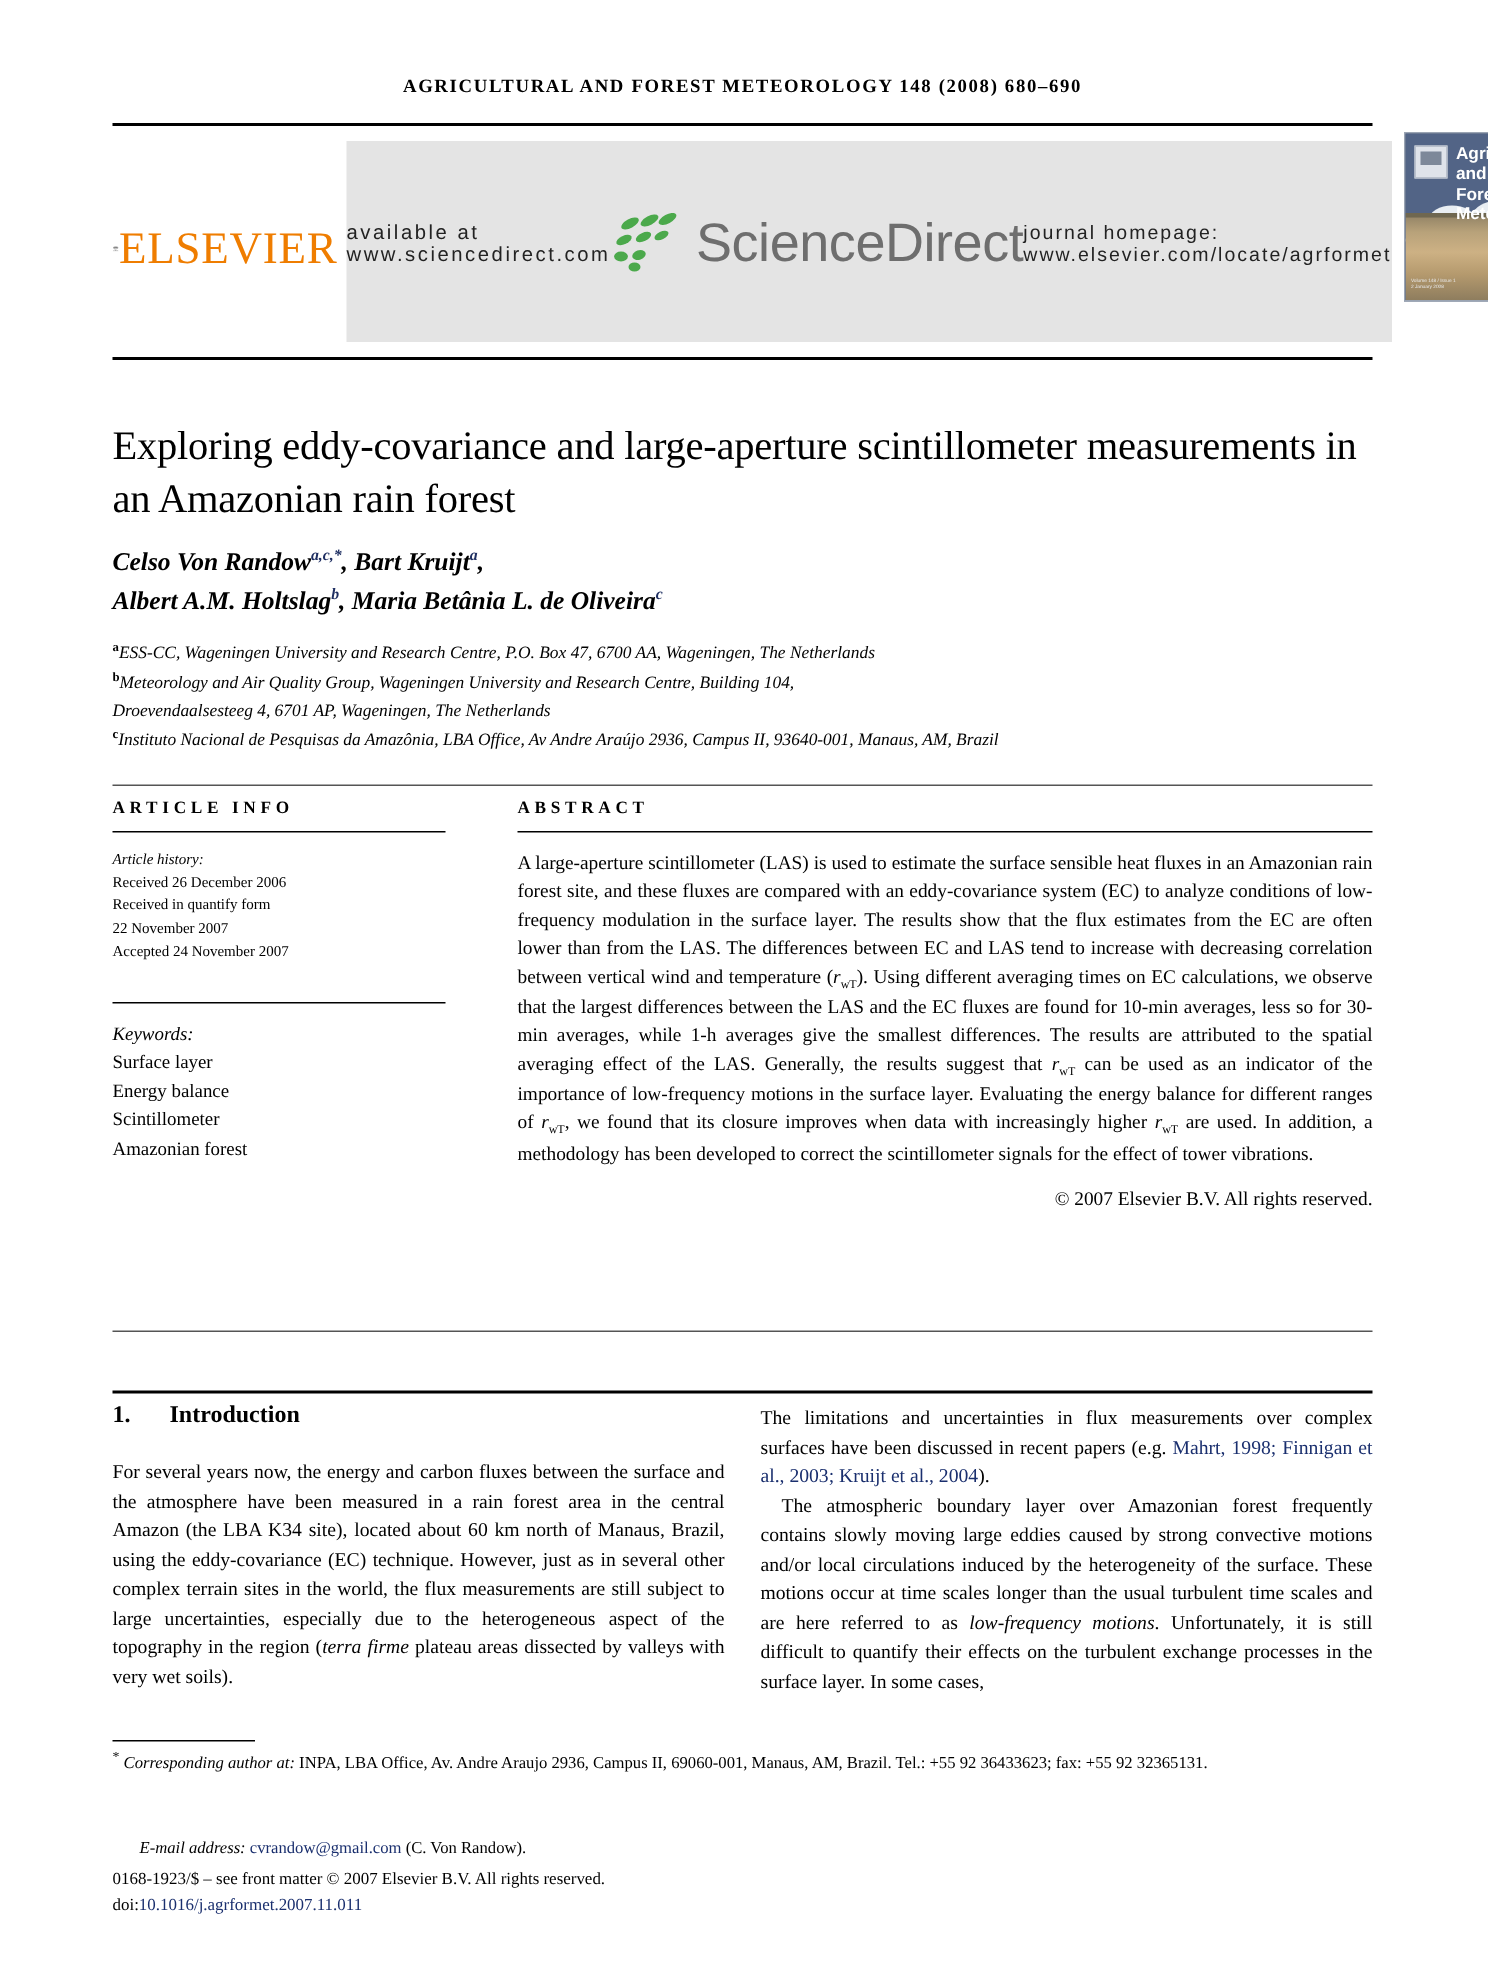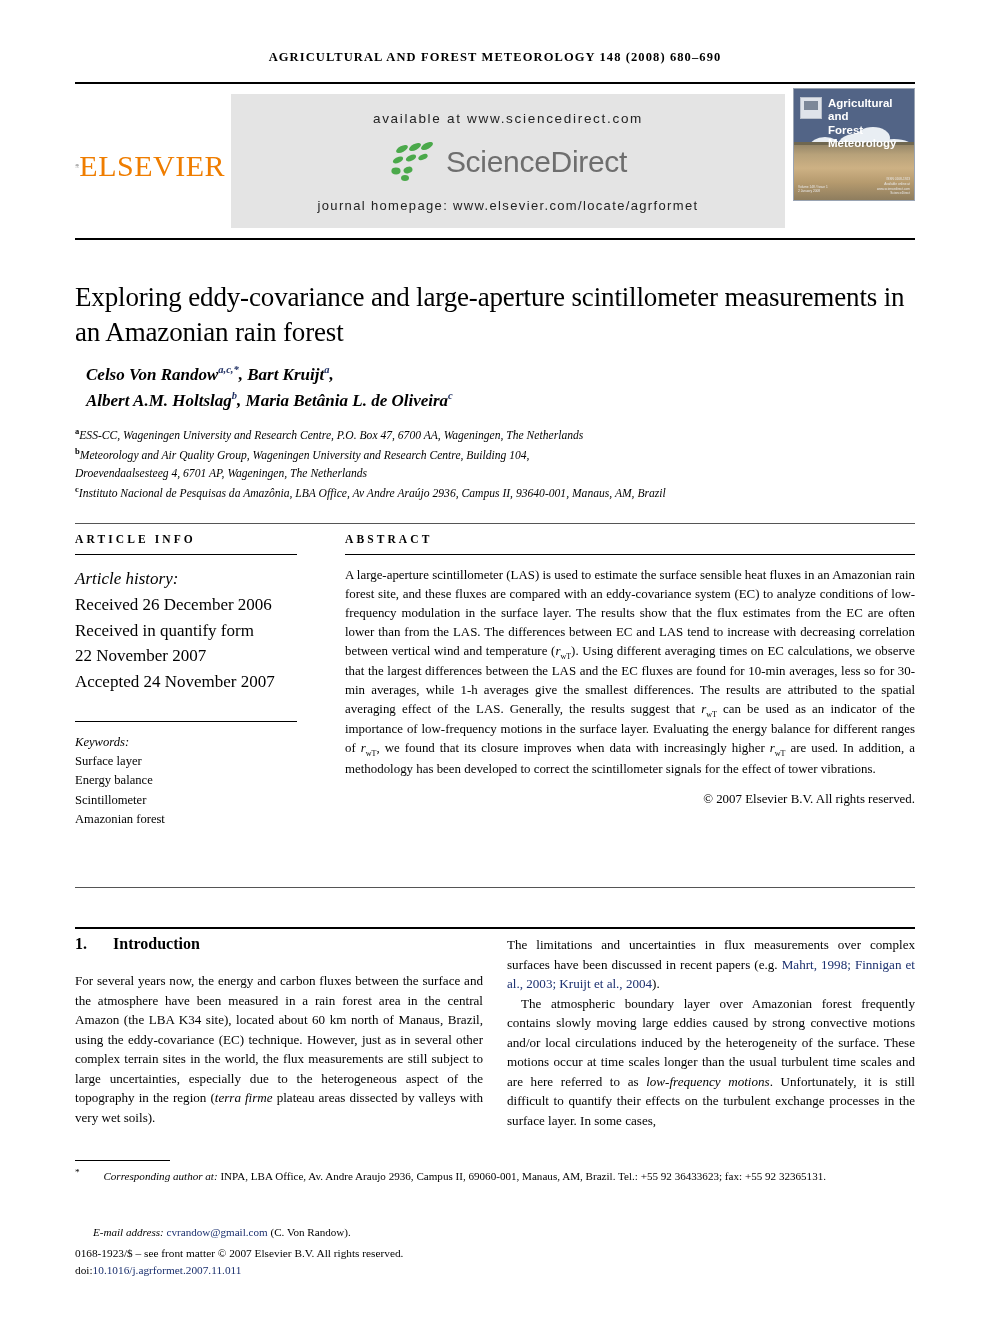--- a/index.html
+++ b/index.html
@@ -53,35 +53,34 @@
     letter-spacing: 0.5px;
     line-height: 1;
     margin-top: 1px;
   }
 
   .sd-banner {
     flex: 1 1 auto;
     background: #e4e4e4;
     margin: 10px 8px 10px 6px;
     display: flex;
-    flex-direction: column;
     align-items: center;
     justify-content: space-between;
     padding: 17px 0 15px 0;
   }
   .sd-avail {
     font-family: "Liberation Sans", sans-serif;
     font-size: 13.5px;
     letter-spacing: 1.7px;
     color: #222;
   }
   .sd-logo-row { display: flex; align-items: center; gap: 5px; }
   .sd-word {
     font-family: "Liberation Sans", sans-serif;
-    font-size: 30px;
+    font-size: 36px;
     color: #6e6e6e;
     letter-spacing: -0.3px;
     line-height: 1;
   }
   .sd-home {
     font-family: "Liberation Sans", sans-serif;
     font-size: 13px;
     letter-spacing: 1.35px;
     color: #222;
   }
@@ -136,21 +135,21 @@
     top: 262px; left: 75px; width: 840px;
     font-size: 27px;
     line-height: 1.3;
     font-weight: normal;
     letter-spacing: -0.15px;
   }
 
   
   .authors {
     position: absolute;
-    top: 362px; left: 86px; width: 840px;
+    top: 362px; left: 75px; width: 840px;
     font-size: 17px;
     line-height: 1.55;
     font-style: italic;
     font-weight: bold;
   }
   .authors sup { font-size: 10.5px; color: #1f2f62; font-style: italic; }
 
   
   .affils {
     position: absolute;
@@ -173,21 +172,21 @@
     position: absolute; top: 533px; left: 345px; width: 570px;
   }
   .sec-head {
     font-size: 11.5px;
     font-weight: bold;
     letter-spacing: 3.1px;
     margin-bottom: 9px;
   }
   .hr-thin { border-top: 0.9px solid #000; margin: 0 0 11px 0; }
   .hist {
-    font-size: 17px;
+    font-size: 10px;
     line-height: 1.52;
   }
   .hist .it { font-style: italic; }
   .kw-rule { border-top: 0.9px solid #000; margin: 26px 0 11px 0; }
   .kw { font-size: 12.6px; line-height: 1.52; }
   .kw .it { font-style: italic; }
 
   .abstract {
     font-size: 12.9px;
     line-height: 1.47;
@@ -237,21 +236,21 @@
   
   .foot-rule {
     position: absolute; left: 75px; top: 1160px; width: 95px;
     border-top: 1px solid #000;
   }
   .footnotes {
     position: absolute; top: 1166px; left: 75px; width: 850px;
     font-size: 11.1px;
     line-height: 1.5;
   }
-  .fn-star { font-style: italic; margin-left: 21px; }
+  .fn-star { font-style: italic; }
   .fn-ind { padding-left: 18px; margin-top: 40px; }
   .link { color: #1a2f6e; }
   .fn-block2 { margin-top: 4px; font-size: 11.3px; line-height: 1.5; }
 </style>
 </head>
 <body>
 
 <div class="page">
 
   <div class="running-head">AGRICULTURAL AND FOREST METEOROLOGY 148 (2008) 680–690</div>

